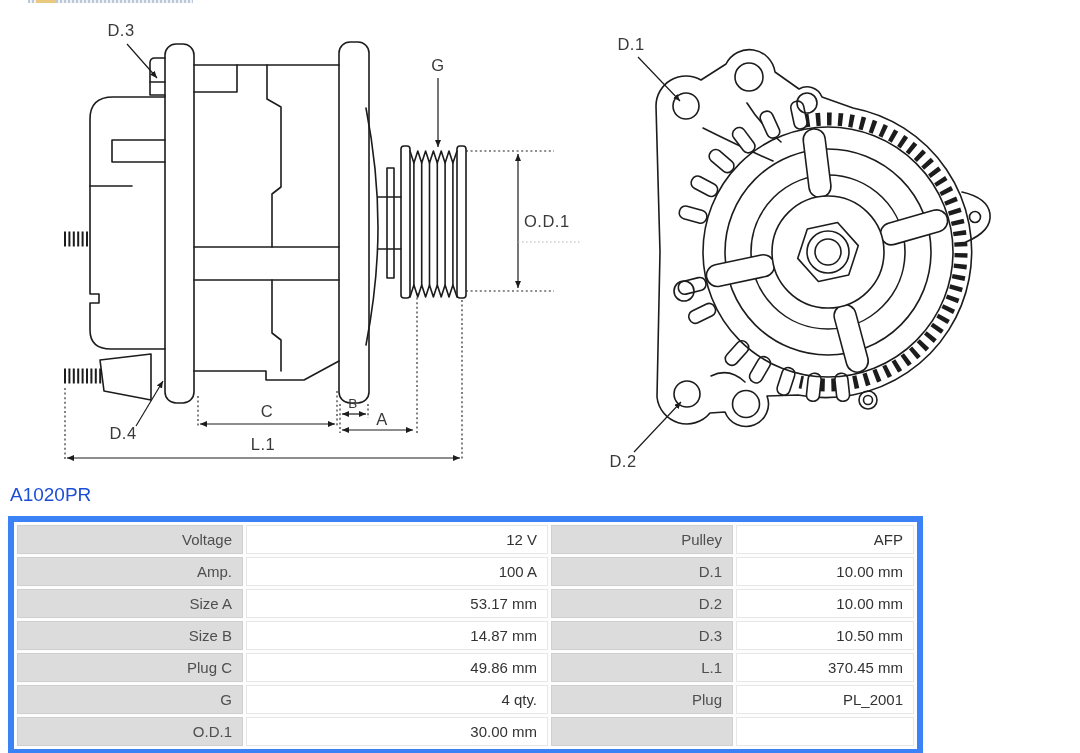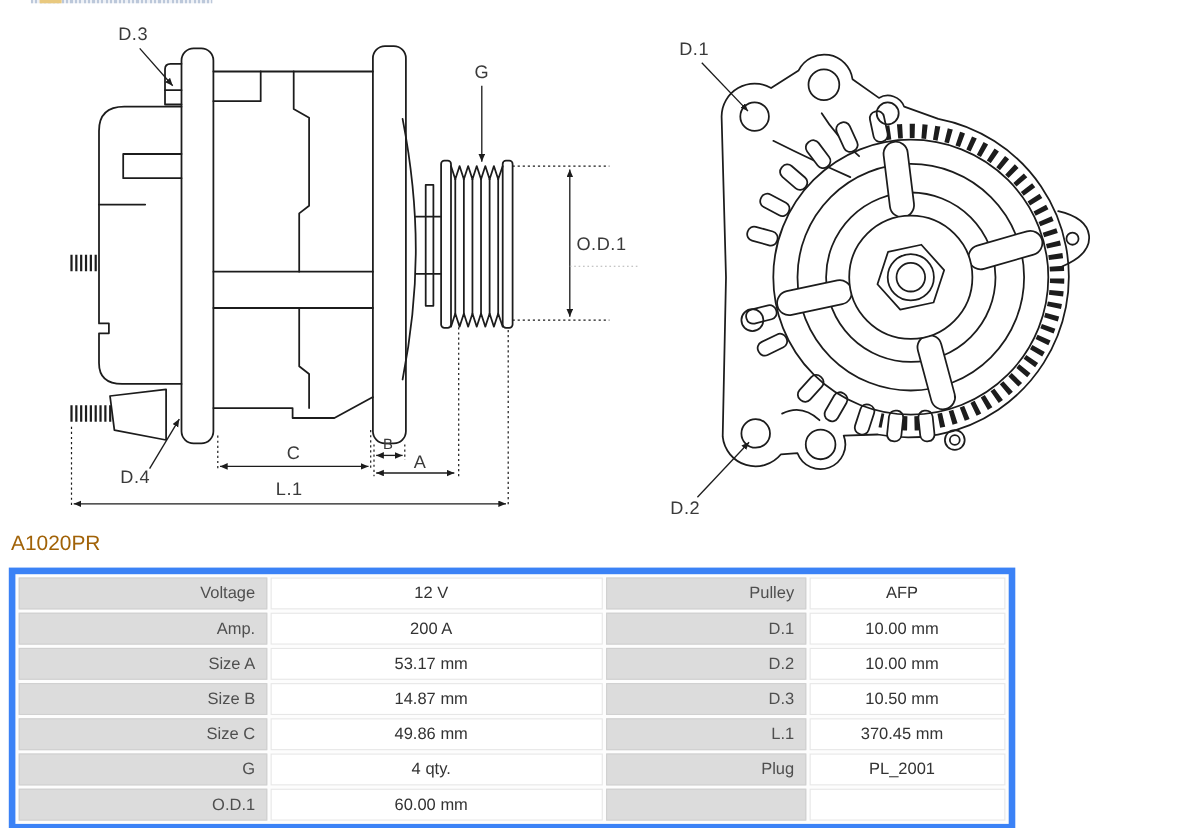--- a/index.html
+++ b/index.html
@@ -11,29 +11,29 @@
   #drawing{position:absolute;left:0;top:0;}
   .outline{stroke:#1c1c1c;fill:none;stroke-width:1.6;stroke-linejoin:round;stroke-linecap:round;}
   .thread{stroke:#1c1c1c;stroke-width:15;stroke-dasharray:2 2.4;fill:none;}
   .dim{stroke:#1c1c1c;stroke-width:1.2;fill:none;}
   .ext{stroke:#1c1c1c;stroke-width:1.1;stroke-dasharray:2 2.6;fill:none;}
   .faint{stroke:#b3b3b3;stroke-width:1;stroke-dasharray:1.5 2.5;fill:none;}
   .serration{stroke:#1c1c1c;stroke-width:13;stroke-dasharray:4.5 6.6;fill:none;}
   .whitefill{fill:#fff;}
   .dlabel{font:16.5px "Liberation Sans",sans-serif;fill:#3a3a3a;stroke:none;letter-spacing:.5px;}
   .dlabel.small{font-size:13.5px;}
-  .part-number{position:absolute;left:10px;top:484px;font-size:19px;color:#a16207;text-align:center;}
+  .part-number{position:absolute;left:10px;top:484px;font-size:19px;color:#1d4ed8;text-align:center;}
   .spec-table{position:absolute;left:8px;top:516px;width:915px;border:6px solid #3b82f6;
       background:#fdfdfd;display:grid;grid-template-columns:226px 302px 182px 1fr;
       gap:3px;padding:3px;box-sizing:border-box;}
   .spec-row{display:contents;}
   .cell{height:27px;line-height:27px;font-size:15px;text-align:right;padding-right:10px;
       box-sizing:content-box;white-space:nowrap;overflow:hidden;}
   .cell.lbl{background:#dcdcdc;border:1px solid #d0d0d0;color:#4f4f4f;}
-  .cell.val{background:#fff;border:1px solid #e7e7e7;color:#333;text-align:center;}
+  .cell.val{background:#fff;border:1px solid #e7e7e7;color:#333;}
 </style>
 </head>
 <body>
 
 <div id="stage">
 
   <div class="logo-strip"></div>
   <div class="logo-strip-accent"></div>
 
   <svg id="drawing" width="1080" height="485" viewBox="0 0 1080 485">
@@ -186,49 +186,49 @@
 
   <div class="spec-table">
     <div class="spec-row">
       <div class="cell lbl">Voltage</div>
       <div class="cell val">12 V</div>
       <div class="cell lbl">Pulley</div>
       <div class="cell val">AFP</div>
     </div>
     <div class="spec-row">
       <div class="cell lbl">Amp.</div>
-      <div class="cell val">200 A</div>
+      <div class="cell val">100 A</div>
       <div class="cell lbl">D.1</div>
       <div class="cell val">10.00 mm</div>
     </div>
     <div class="spec-row">
       <div class="cell lbl">Size A</div>
       <div class="cell val">53.17 mm</div>
       <div class="cell lbl">D.2</div>
       <div class="cell val">10.00 mm</div>
     </div>
     <div class="spec-row">
       <div class="cell lbl">Size B</div>
       <div class="cell val">14.87 mm</div>
       <div class="cell lbl">D.3</div>
       <div class="cell val">10.50 mm</div>
     </div>
     <div class="spec-row">
-      <div class="cell lbl">Size C</div>
+      <div class="cell lbl">Plug C</div>
       <div class="cell val">49.86 mm</div>
       <div class="cell lbl">L.1</div>
       <div class="cell val">370.45 mm</div>
     </div>
     <div class="spec-row">
       <div class="cell lbl">G</div>
       <div class="cell val">4 qty.</div>
       <div class="cell lbl">Plug</div>
       <div class="cell val">PL_2001</div>
     </div>
     <div class="spec-row">
       <div class="cell lbl">O.D.1</div>
-      <div class="cell val">60.00 mm</div>
+      <div class="cell val">30.00 mm</div>
       <div class="cell lbl"></div>
       <div class="cell val"></div>
     </div>
   </div>
 
 </div>
 
 </body></html>

